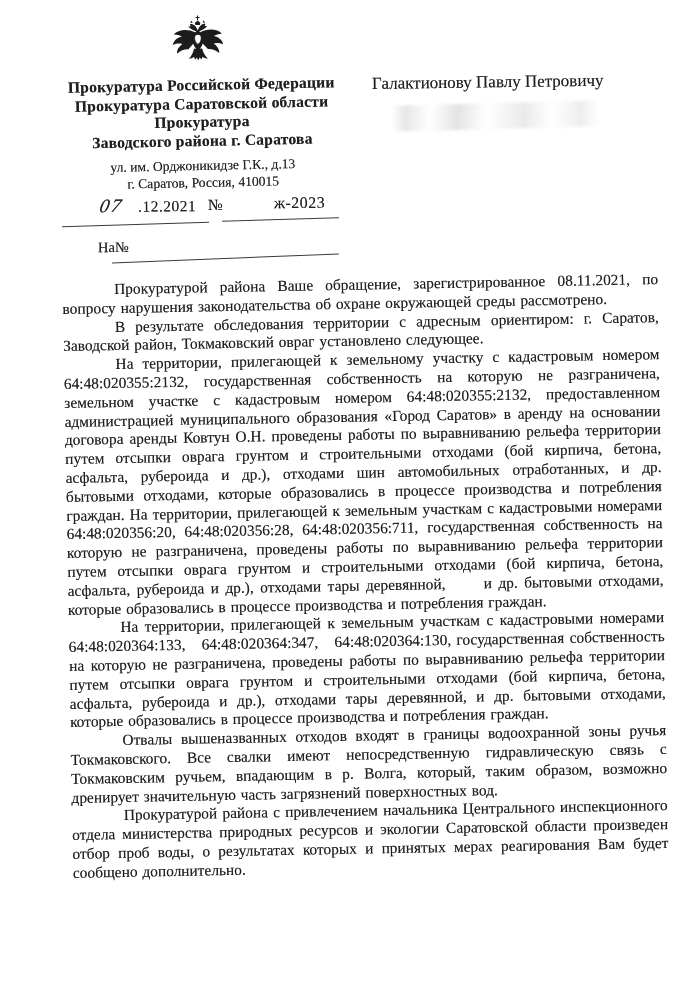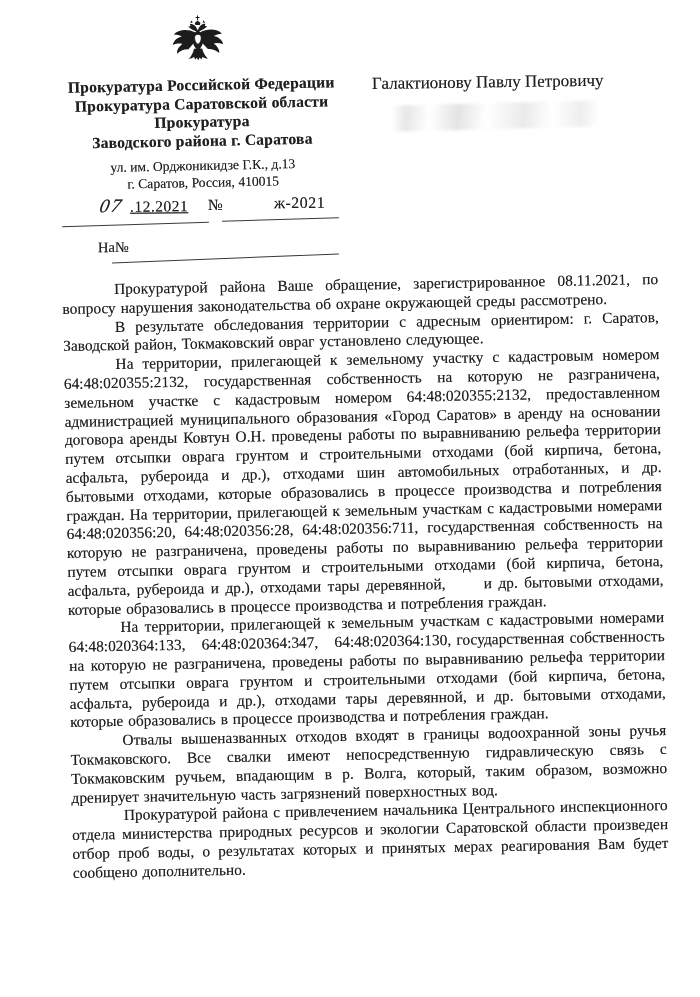--- a/index.html
+++ b/index.html
@@ -43,21 +43,21 @@
   
   .dateline{
     position:absolute; left:62px; top:196px; width:290px; height:30px;
     font-size:15.5px; transform:rotate(-.6deg);
   }
   .hand-day{
     position:absolute; left:38px; top:-2px;
     font-style:italic; font-size:19px; letter-spacing:2px;
     transform:skewX(-12deg);
   }
-  .date-rest{position:absolute; left:68px; top:1px; letter-spacing:.5px;text-decoration:underline;}
+  .date-rest{position:absolute; left:76px; top:1px; letter-spacing:.5px;}
   .num-sign{position:absolute; left:146px; top:0;}
   .num-value{position:absolute; left:212px; top:-1px; letter-spacing:.5px; font-size:16px;}
   .rule{position:absolute; border-bottom:1.3px solid #3a3a3a;}
   .rule-a{left:62px; top:224px; width:147px; transform:rotate(-1.7deg);}
   .rule-b{left:222px; top:219px; width:117px; transform:rotate(-1.7deg);}
 
   
   .replyline{position:absolute; left:66px; top:239px; font-size:14.5px; transform:rotate(-.5deg);margin-left:32px;}
   .rule-c{left:112px; top:258px; width:227px; transform:rotate(-2.3deg);}
 
@@ -102,21 +102,21 @@
     </div>
   </div>
 
   <div class="addressee ink">Галактионову Павлу Петровичу</div>
   <div class="smudge"></div>
 
   <div class="dateline ink">
     <span class="hand-day">07</span>
     <span class="date-rest">.12.2021</span>
     <span class="num-sign">№</span>
-    <span class="num-value">ж-2021</span>
+    <span class="num-value">ж-2023</span>
   </div>
   <div class="rule rule-a"></div>
   <div class="rule rule-b"></div>
 
   <div class="replyline ink">На№</div>
   <div class="rule rule-c"></div>
 
   <div class="body-text ink">
     <p>Прокуратурой района Ваше обращение, зарегистрированное 08.11.2021, по вопросу нарушения законодательства об охране окружающей среды рассмотрено.</p>
     <p>В результате обследования территории с адресным ориентиром: г. Саратов, Заводской район, Токмаковский овраг установлено следующее.</p>

